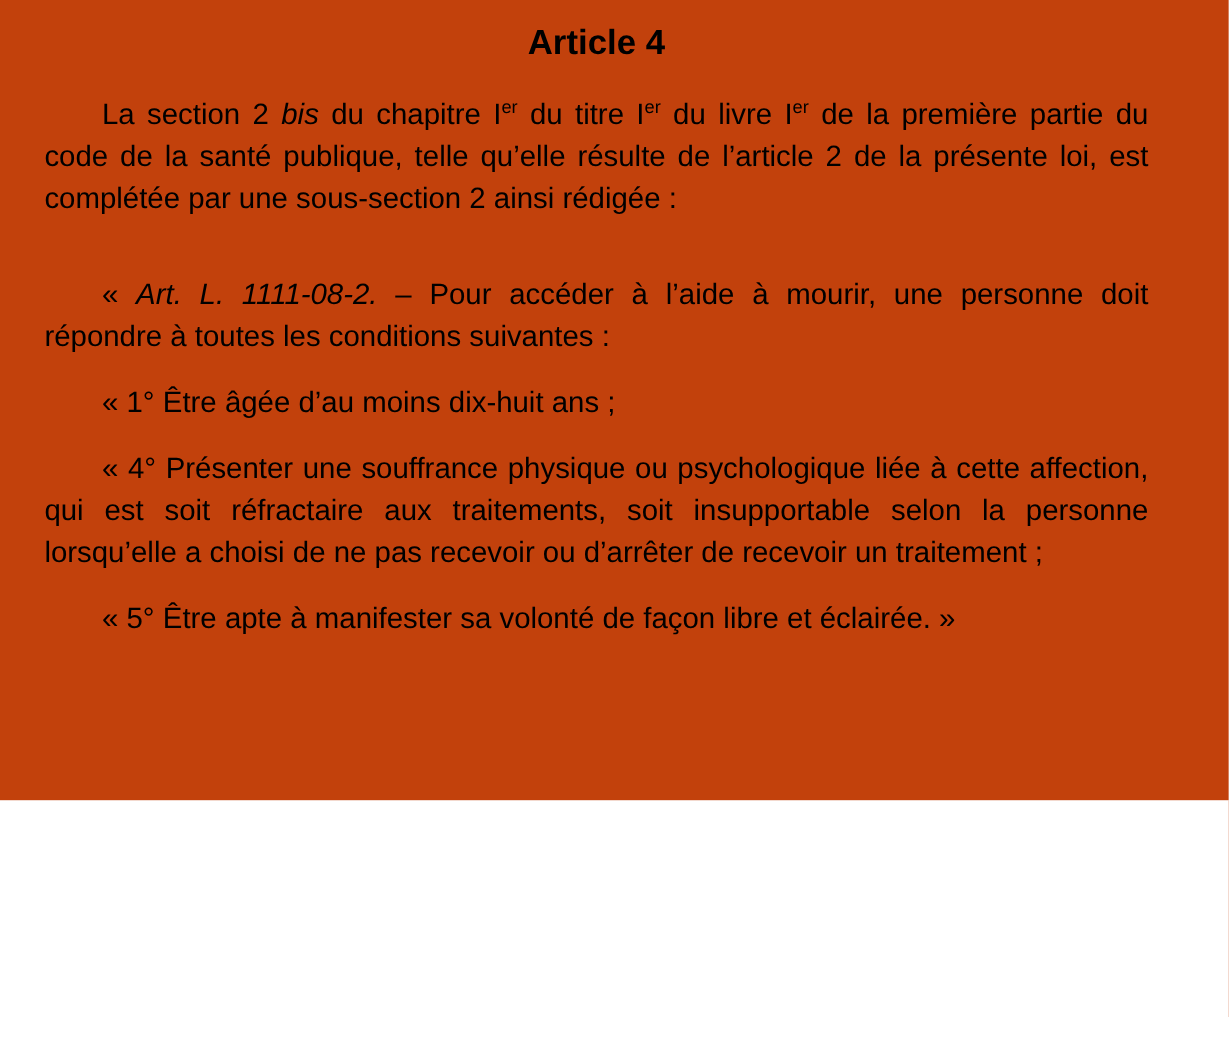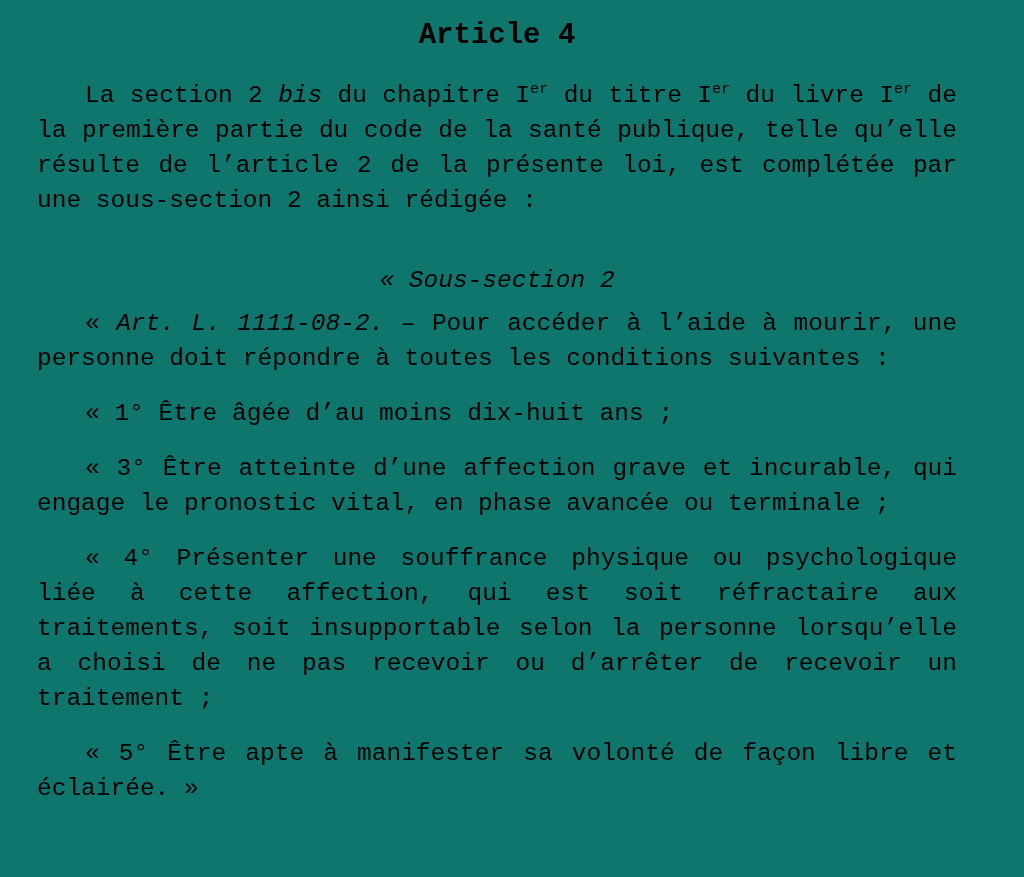--- a/index.html
+++ b/index.html
@@ -3,26 +3,26 @@
 <meta charset="utf-8">
 <style>
   html, body {
     margin: 0;
     padding: 0;
     background: #ffffff;
   }
   .page {
     position: relative;
     width: 1024px;
-    height: 877px;
+    height: 667px;
     box-sizing: border-box;
     padding: 10px 67px 0 37px;
-    background: #0f766e;
+    background: #c2410c;
     color: #000000;
-    font-family: Liberation Mono, monospace;
+    font-family: Liberation Sans, sans-serif;
     font-size: 24.5px;
     line-height: 35px;
     overflow: hidden;
   }
   .article-title {
     font-size: 29px;
     font-weight: bold;
     text-align: center;
     line-height: 36px;
     margin: 8px 0 24px 0;
@@ -54,27 +54,25 @@
 </style>
 </head>
 <body>
 
 <div class="page">
 
   <h1 class="article-title">Article 4</h1>
 
   <p class="body-para intro-para"><span>La section 2 </span><span class="italic">bis</span><span> du chapitre I</span><sup class="ord">er</sup><span> du titre I</span><sup class="ord">er</sup><span> du livre I</span><sup class="ord">er</sup><span> de la première partie du code de la santé publique, telle qu’elle résulte de l’article 2 de la présente loi, est complétée par une sous-section 2 ainsi rédigée&nbsp;:</span></p>
 
-  <p class="centered-heading">«&nbsp;Sous-section 2</p>
 
 
   <p class="body-para"><span>«&nbsp;</span><span class="italic">Art. L. 1111-08-2.</span><span>&nbsp;– Pour accéder à l’aide à mourir, une personne doit répondre à toutes les conditions suivantes&nbsp;:</span></p>
 
   <p class="body-para">«&nbsp;1° Être âgée d’au moins dix-huit ans&nbsp;;</p>
 
 
-  <p class="body-para">«&nbsp;3° Être atteinte d’une affection grave et incurable, qui engage le pronostic vital, en phase avancée ou terminale&nbsp;;</p>
 
   <p class="body-para">«&nbsp;4° Présenter une souffrance physique ou psychologique liée à cette affection, qui est soit réfractaire aux traitements, soit insupportable selon la personne lorsqu’elle a choisi de ne pas recevoir ou d’arrêter de recevoir un traitement&nbsp;;</p>
 
   <p class="body-para">«&nbsp;5° Être apte à manifester sa volonté de façon libre et éclairée.&nbsp;»</p>
 
 </div>
 
 </body></html>

